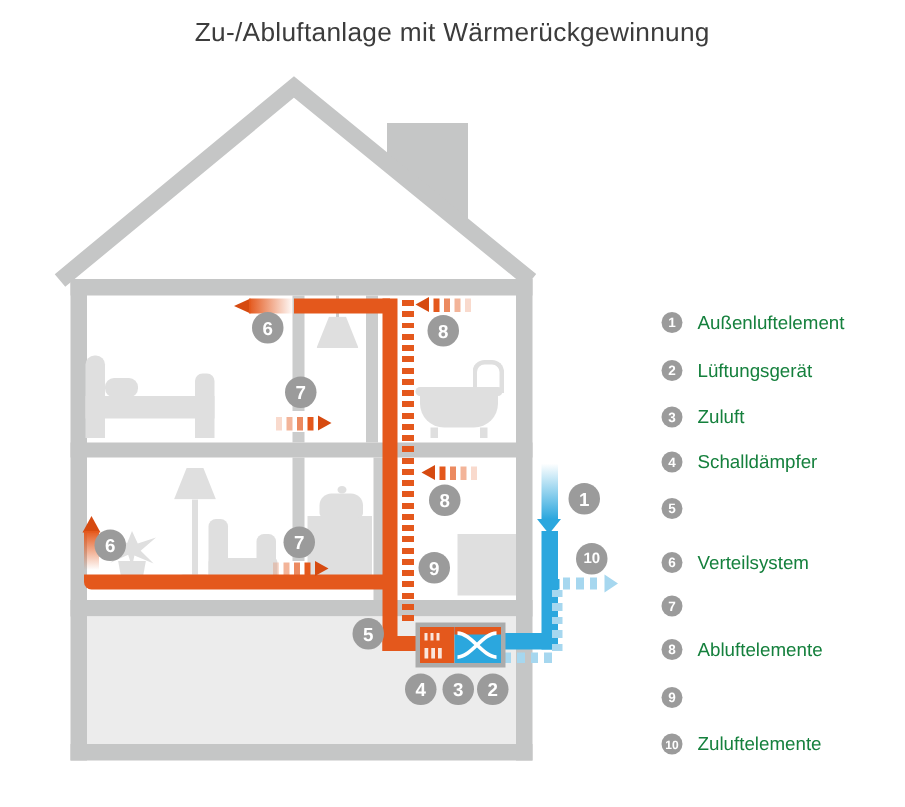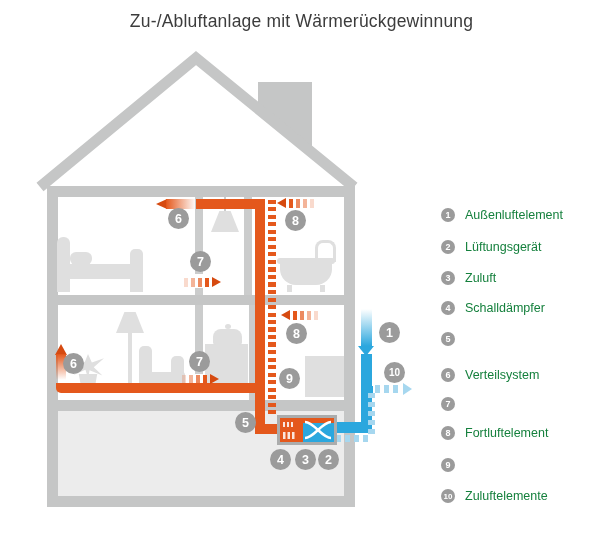--- a/index.html
+++ b/index.html
@@ -193,21 +193,21 @@
     </div>
     <div class="lrow" style="top:367px;">
       <span class="lcirc">6</span>
       <span class="llabel">Verteilsystem</span>
     </div>
     <div class="lrow" style="top:396px;">
       <span class="lcirc">7</span>
     </div>
     <div class="lrow" style="top:425px;">
       <span class="lcirc">8</span>
-      <span class="llabel">Fortluftelement</span>
+      <span class="llabel">Abluftelemente</span>
     </div>
     <div class="lrow" style="top:457px;">
       <span class="lcirc">9</span>
     </div>
     <div class="lrow" style="top:488px;">
       <span class="lcirc" style="font-size:8px;">10</span>
       <span class="llabel">Zuluftelemente</span>
     </div>
   </div>
 

